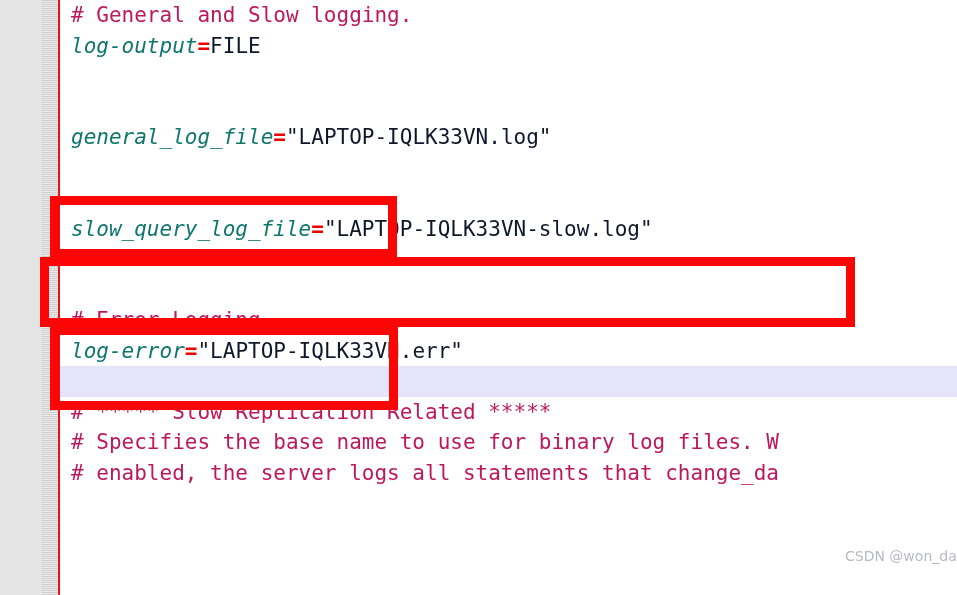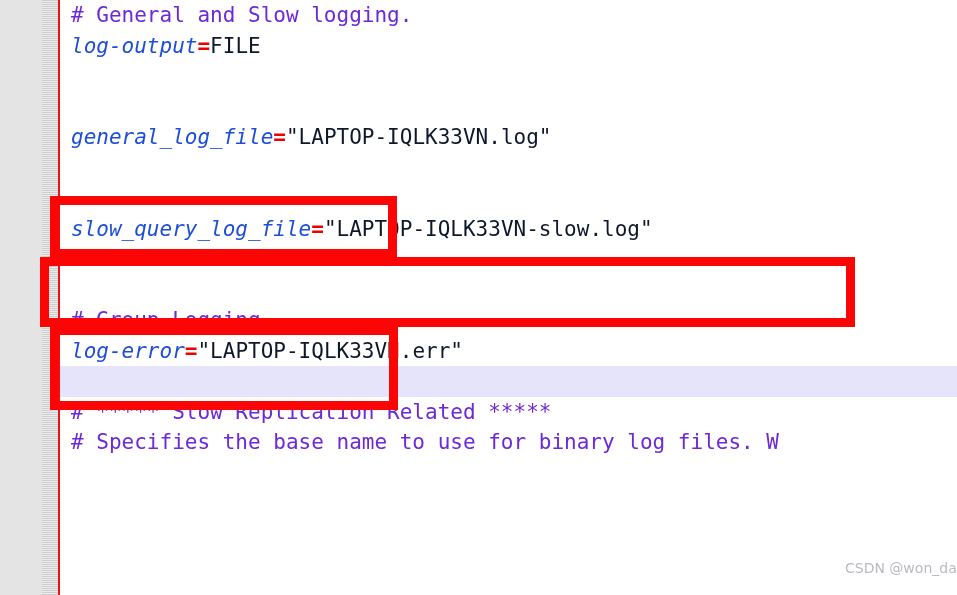--- a/index.html
+++ b/index.html
@@ -85,22 +85,22 @@
     line-height: 30.5px;
     white-space: pre;
     font-size: 21px;
     letter-spacing: 0px;
     padding-left: 11px;
     color: #000000;
   }
   .line.hl {
     background: #e6e4fb;
   }
-  .cmt   { color: #6d28d9; text-align: center; }
-  .key   { color: #1d4ed8; font-style: italic; }
+  .cmt   { color: #be185d; text-align: center; }
+  .key   { color: #0f766e; font-style: italic; }
   .eq    { color: #ee0000; font-weight: bold; }
   .val   { color: #0f172a; }
 
   
   .annot {
     position: absolute;
     border: 9px solid #fb0505;
     box-sizing: border-box;
     z-index: 9;
     pointer-events: none;
@@ -154,27 +154,28 @@
       <div class="line"><span class="cmt"># General and Slow logging.</span></div>
       <div class="line"><span class="key">log-output</span><span class="eq">=</span><span class="val">FILE</span></div>
       <div class="line"><span>&nbsp;</span></div>
       <div class="line"><span>&nbsp;</span></div>
       <div class="line"><span class="key">general_log_file</span><span class="eq">=</span><span class="val">"LAPTOP-IQLK33VN.log"</span></div>
       <div class="line"><span>&nbsp;</span></div>
       <div class="line"><span>&nbsp;</span></div>
       <div class="line"><span class="key">slow_query_log_file</span><span class="eq">=</span><span class="val">"LAPTOP-IQLK33VN-slow.log"</span></div>
       <div class="line"><span>&nbsp;</span></div>
       <div class="line"><span>&nbsp;</span></div>
-      <div class="line"><span class="cmt"># Group Logging.</span></div>
+      <div class="line"><span class="cmt"># Error Logging.</span></div>
       <div class="line"><span class="key">log-error</span><span class="eq">=</span><span class="val">"LAPTOP-IQLK33VN.err"</span></div>
       <div class="line hl"><span>&nbsp;</span></div>
       <div class="line"><span class="cmt"># ***** Slow Replication Related *****</span></div>
       <div class="line"><span class="cmt"># Specifies the base name to use for binary log files. W</span></div>
+      <div class="line"><span class="cmt"># enabled, the server logs all statements that change_da</span></div>
     </div>
 
   <div id="annots">
       <div class="annot" style="left: 50px; top: 196px; width: 347px; height: 62px;"></div>
       <div class="annot" style="left: 40px; top: 257px; width: 815px; height: 70px;"></div>
       <div class="annot" style="left: 50px; top: 326px; width: 348px; height: 84px;"></div>
     </div>
 
-  <div class="watermark" id="watermark" style="left: 845px; top: 560px;">CSDN @won_da</div>
+  <div class="watermark" id="watermark" style="left: 845px; top: 548px;">CSDN @won_da</div>
 </div>
 
 </body></html>

